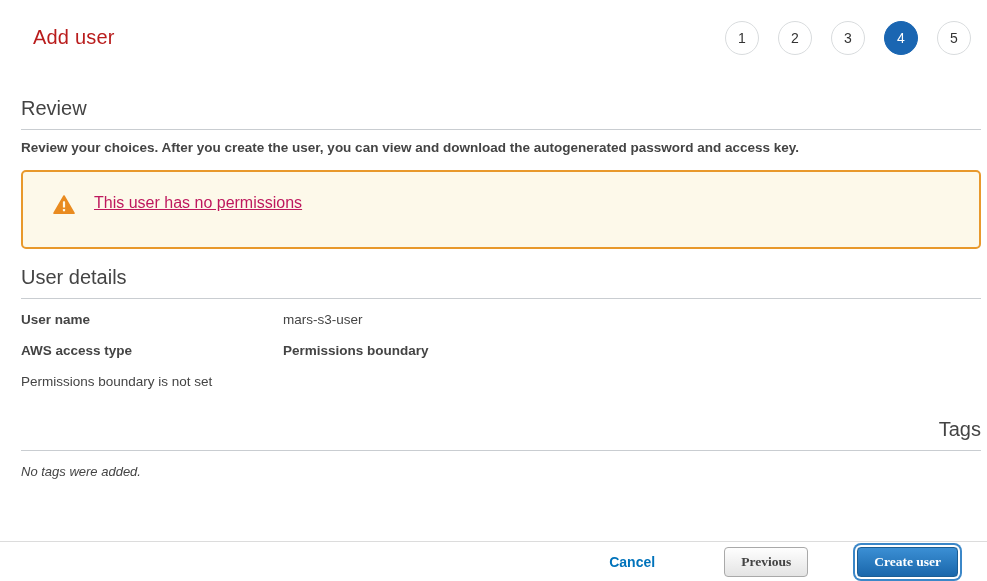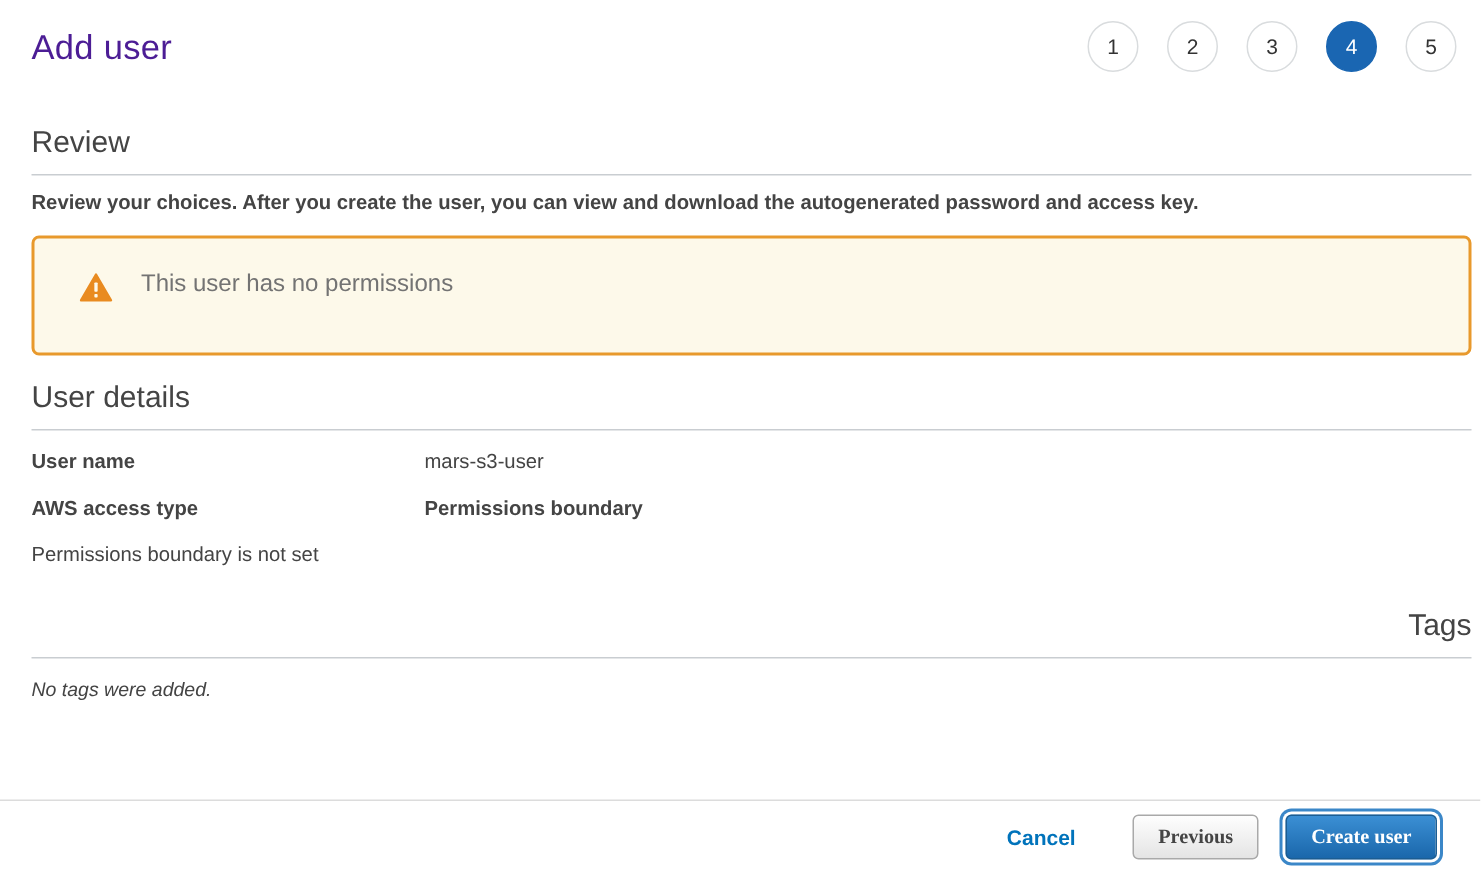--- a/index.html
+++ b/index.html
@@ -12,24 +12,24 @@
     position: relative;
     overflow: hidden;
   }
   .header {
     display: flex;
     justify-content: space-between;
     align-items: center;
     padding: 14px 16px 0 21px;
   }
   .page-title {
-    font-size: 23px;
+    font-size: 20px;
     font-weight: 400;
-    color: #4c1d95;
-    margin: 0;
+    color: #b91c1c;
+    margin: 12px;
     letter-spacing: 0.2px;
   }
   .steps { display: flex; gap: 19px; }
   .step {
     width: 34px; height: 34px;
     border-radius: 50%;
     border: 1px solid #d9dcde;
     background: #fff;
     color: #333;
     font-size: 14px;
@@ -63,22 +63,23 @@
     border-radius: 5px;
     background: #fdf9ea;
     padding: 22px 36px 28px 30px;
     display: flex;
     align-items: flex-start;
   }
   .warning-icon-wrap { flex: 0 0 auto; margin-right: 19px; padding-top: 1px; }
   .warning-title {
     font-size: 16px;
     font-weight: 500;
-    color: #737373;
+    color: #be185d;
     margin: 0 0 6px 0;
+    text-decoration: underline;
   }
   .warning-body {
     margin: 0;
     font-size: 13.5px;
     line-height: 21.5px;
     color: #444;
     max-width: 860px;
   }
   .details-section h2, .tags-section h2 { margin-top: 17px; }
   .details-grid {
@@ -99,27 +100,28 @@
   .tags-section h2 { margin-top: 27px; text-align: right; }
   .tags-empty {
     margin: 13px 0 0 0;
     font-size: 13px;
     font-style: italic;
     color: #444;
   }
   .footer {
     position: absolute;
     left: 0; right: 0; bottom: 0;
-    height: 48px;
+    height: 40px;
     border-top: 1px solid #dcdcdc;
     background: #fff;
     display: flex;
     align-items: center;
     justify-content: flex-end;
     padding-right: 25px;
+    gap: 31px;
   }
   .cancel-link {
     color: #0073bb;
     font-size: 14px;
     font-weight: bold;
     text-decoration: none;
     margin-right: 38px;
     cursor: pointer;
   }
   .btn {

